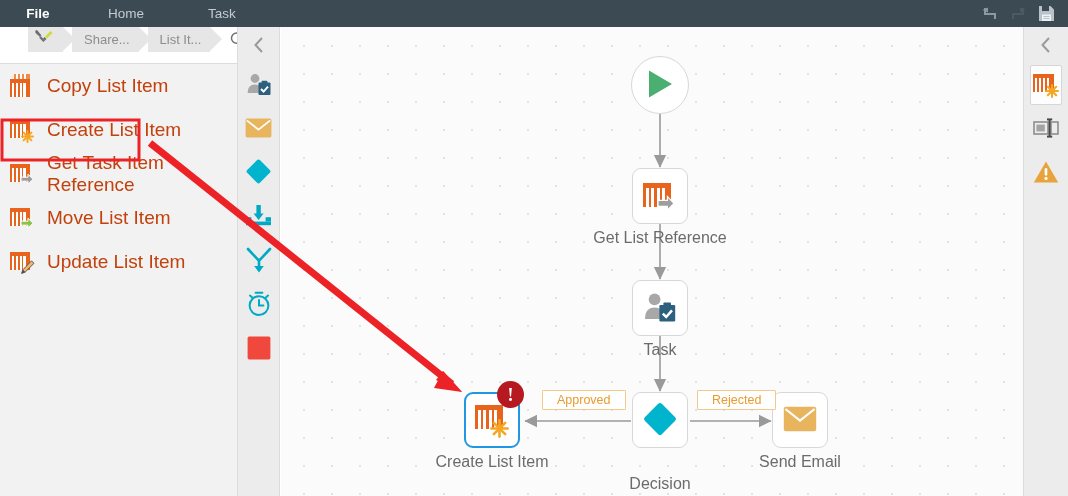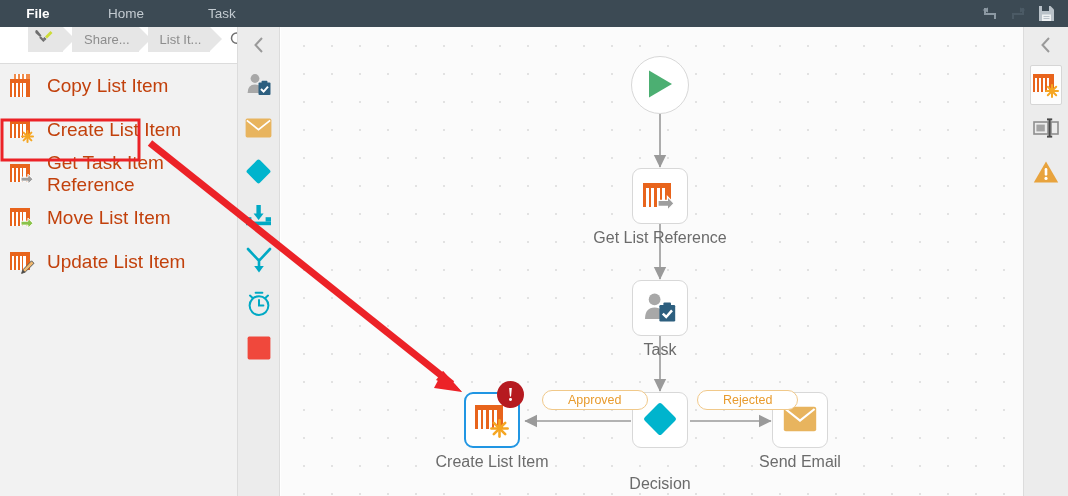--- a/index.html
+++ b/index.html
@@ -107,22 +107,22 @@
     display:flex; align-items:center; justify-content:center;
   }
   .node.selected { border:2px solid #2196e3; }
   .node.start { border-radius:50%; width:58px; height:58px; }
   .node-label {
     position:absolute; text-align:center; color:#6b6b6b; font-size:16px;
     white-space:nowrap; transform:translateX(-50%);
   }
   .edge-chip {
     position:absolute; background:#ffffff; border:1px solid #f1c98a;
-    border-radius:10px; color:#e89b2e; font-size:12.5px;
-    padding:2px 25px; white-space:nowrap;
+    border-radius:1px; color:#e89b2e; font-size:12.5px;
+    padding:2px 14px; white-space:nowrap;
   }
   .err-badge {
     position:absolute; width:27px; height:27px; border-radius:50%;
     background:#b61a20; display:flex; align-items:center; justify-content:center;
     color:#fff; font-weight:bold; font-size:18px; line-height:1;
     font-family:"Liberation Serif", serif;
   }
 
   
   .rightrail {

